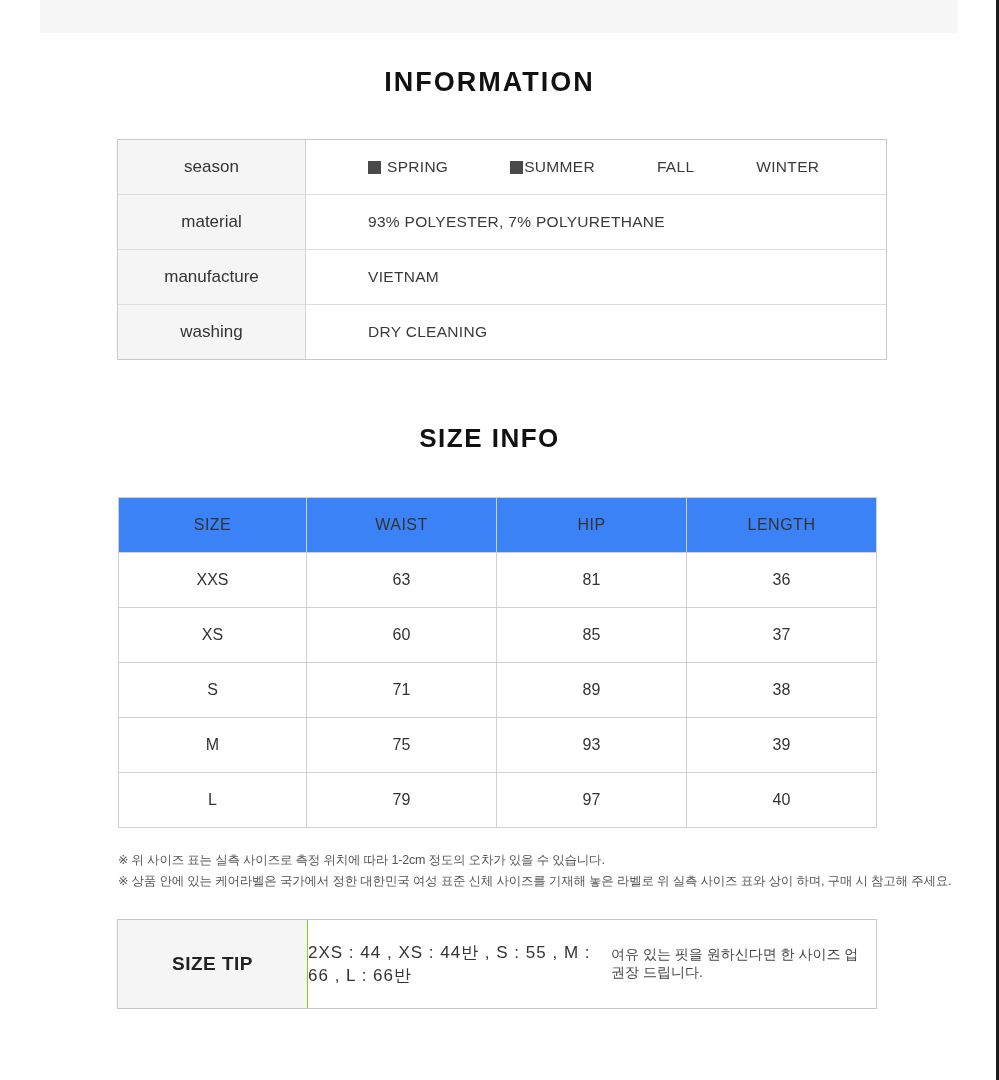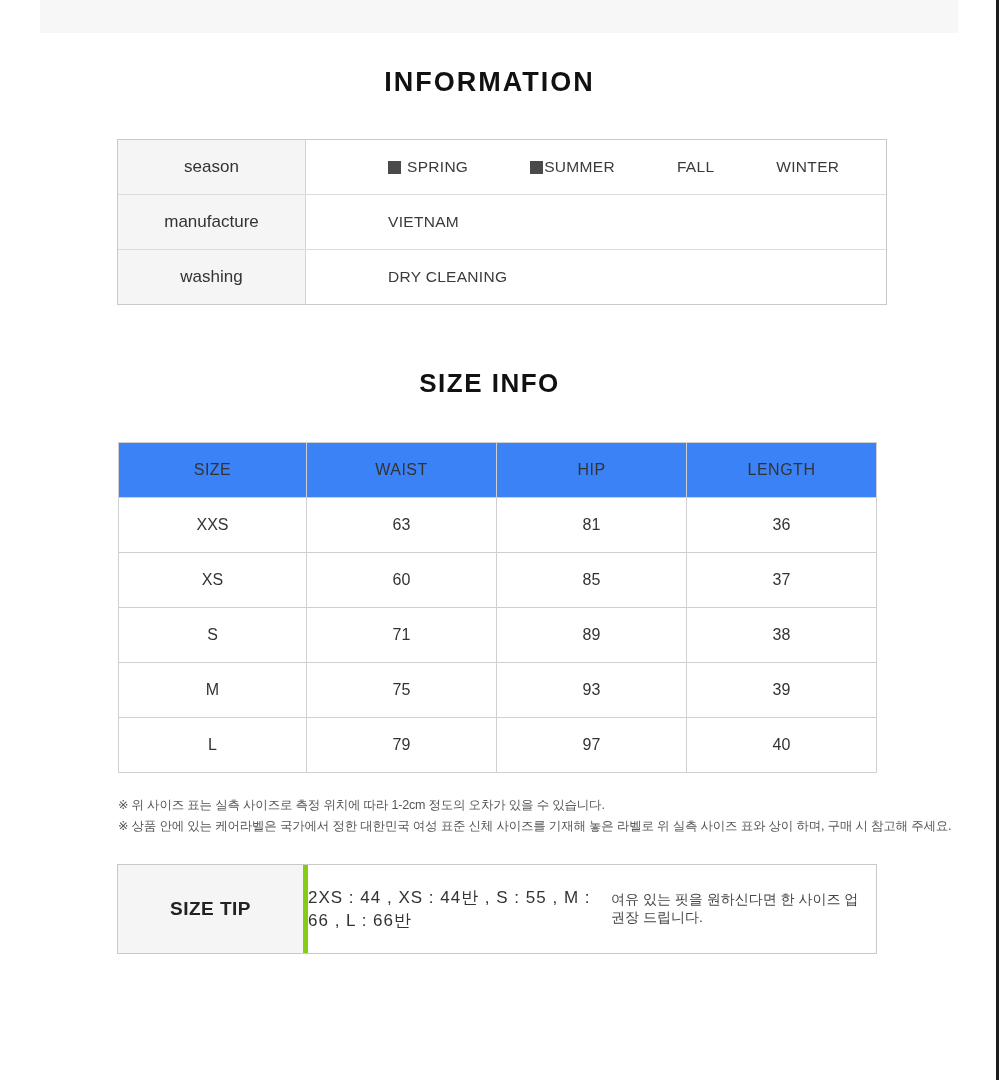--- a/index.html
+++ b/index.html
@@ -37,21 +37,21 @@
   .heading.size { margin-top:62px; font-size:26px; letter-spacing:1.5px; }
 
   
   .info-table {
     margin:41px 0 0 117px;
     width:770px;
     border:1px solid #c9c9c9;
     box-sizing:border-box;
     background:#fff;
   }
-  .info-row { display:flex; height:54px; border-bottom:1px solid #dcdcdc;gap:20px; }
+  .info-row { display:flex; height:54px; border-bottom:1px solid #dcdcdc; }
   .info-row:last-child { border-bottom:none; }
   .info-label {
     width:188px; box-sizing:border-box;
     background:#f5f5f5;
     border-right:1px solid #d4d4d4;
     display:flex; align-items:center; justify-content:center;
     font-size:17px; color:#333;
   }
   .info-value {
     flex:1; display:flex; align-items:center;
@@ -102,21 +102,21 @@
     margin:27px 0 0 117px;
     width:760px; height:90px;
     border:1px solid #c9c9c9;
     box-sizing:border-box;
     display:flex;
     background:#fff;
   }
   .tip-label {
     width:190px; box-sizing:border-box;
     background:#f5f5f5;
-    border-right:5px solid #84cc16;
+    border-right:1px solid #84cc16;
     display:flex; align-items:center; justify-content:center;
     font-size:19px; font-weight:700; color:#222;
     letter-spacing:0.5px;
   }
   .tip-body {
     flex:1;
     display:flex; flex-direction:row;
     align-items:center; justify-content:center;
     row-gap:9px;
   }
@@ -147,20 +147,24 @@
             <span>SUMMER</span>
           </span>
           <span class="season-item">
             <span>FALL</span>
           </span>
           <span class="season-item">
             <span>WINTER</span>
           </span>
         </div>
       </div>
+    </div>
+    <div class="info-row">
+      <div class="info-label">material</div>
+      <div class="info-value">93% POLYESTER, 7% POLYURETHANE</div>
     </div>
     <div class="info-row">
       <div class="info-label">manufacture</div>
       <div class="info-value">VIETNAM</div>
     </div>
     <div class="info-row">
       <div class="info-label">washing</div>
       <div class="info-value">DRY CLEANING</div>
     </div>
   </div>

